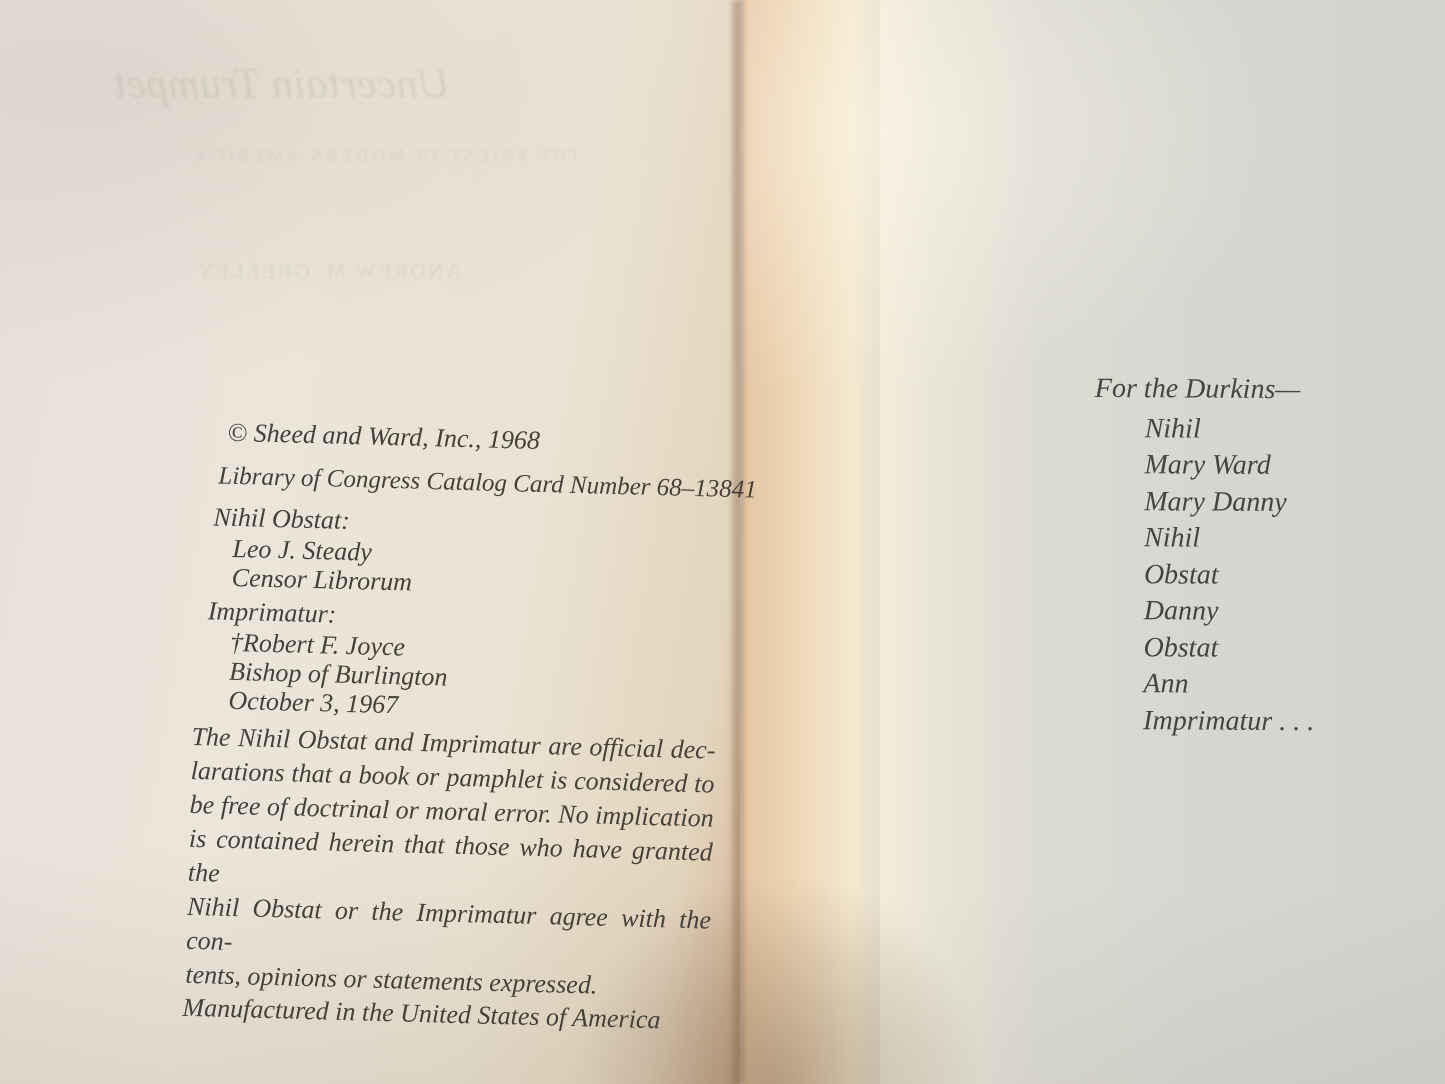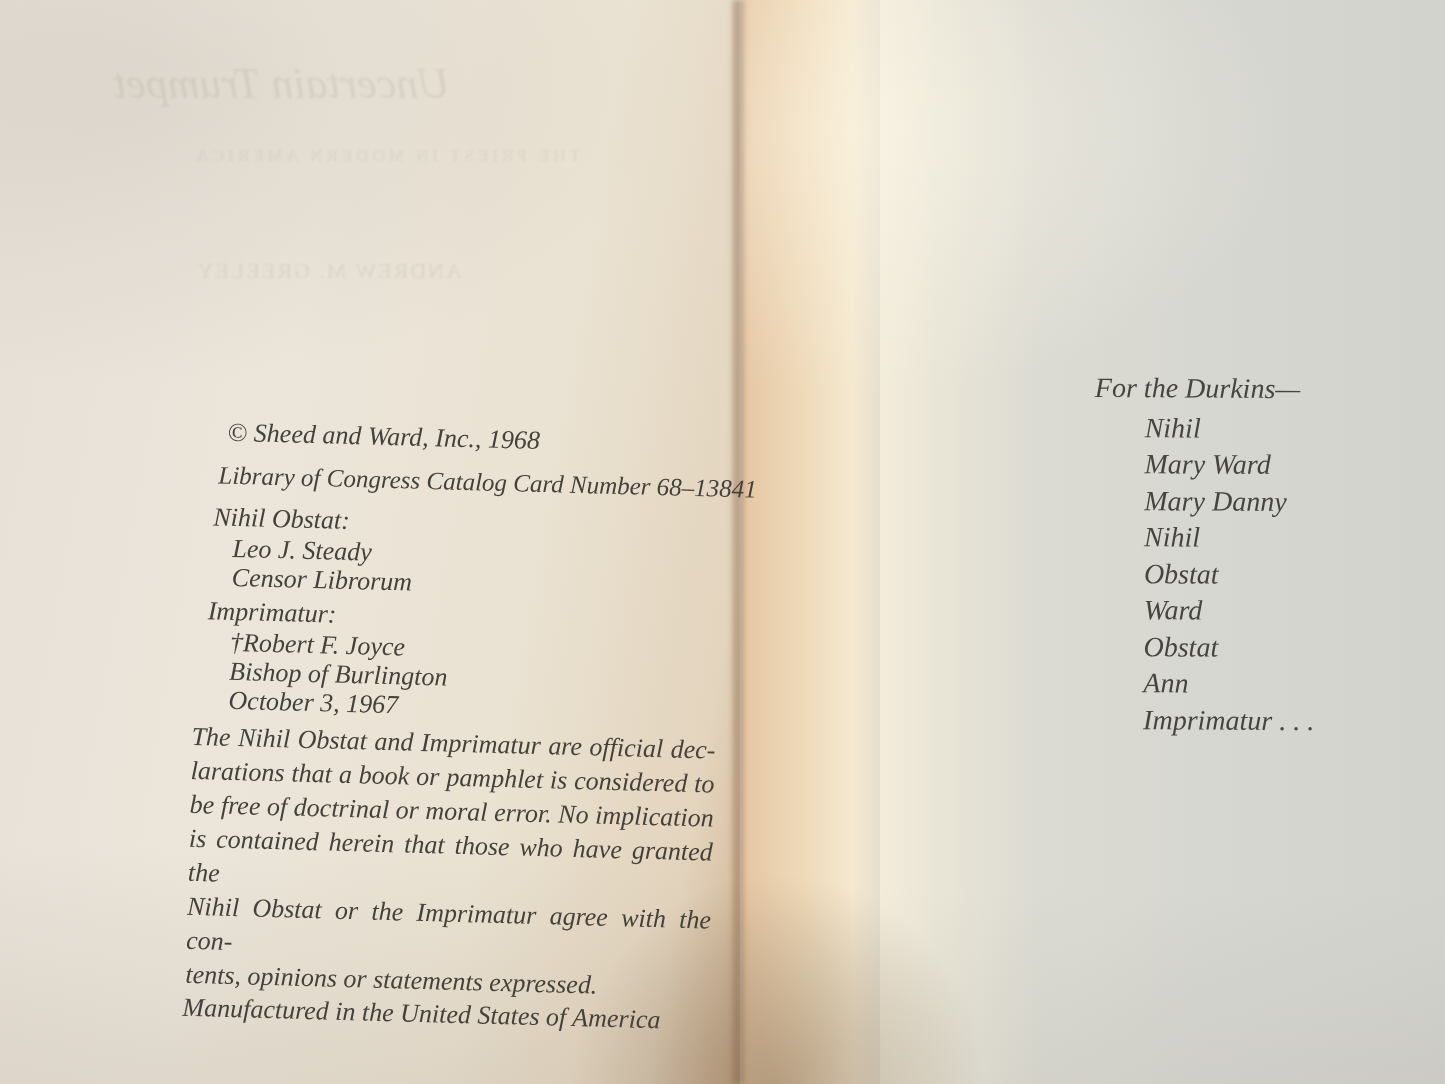--- a/index.html
+++ b/index.html
@@ -117,19 +117,19 @@
     <div class="l-manufactured">Manufactured in the United States of America</div>
   </div>
 
   <div class="right-text ink">
     <div class="dedication-heading">For the Durkins—</div>
     <div class="dedication-name">Nihil</div>
     <div class="dedication-name">Mary Ward</div>
     <div class="dedication-name">Mary Danny</div>
     <div class="dedication-name">Nihil</div>
     <div class="dedication-name">Obstat</div>
-    <div class="dedication-name">Ward</div>
+    <div class="dedication-name">Danny</div>
     <div class="dedication-name">Obstat</div>
     <div class="dedication-name">Ann</div>
     <div class="dedication-name">Imprimatur . . .</div>
   </div>
 
 </div>
 
 </body></html>

